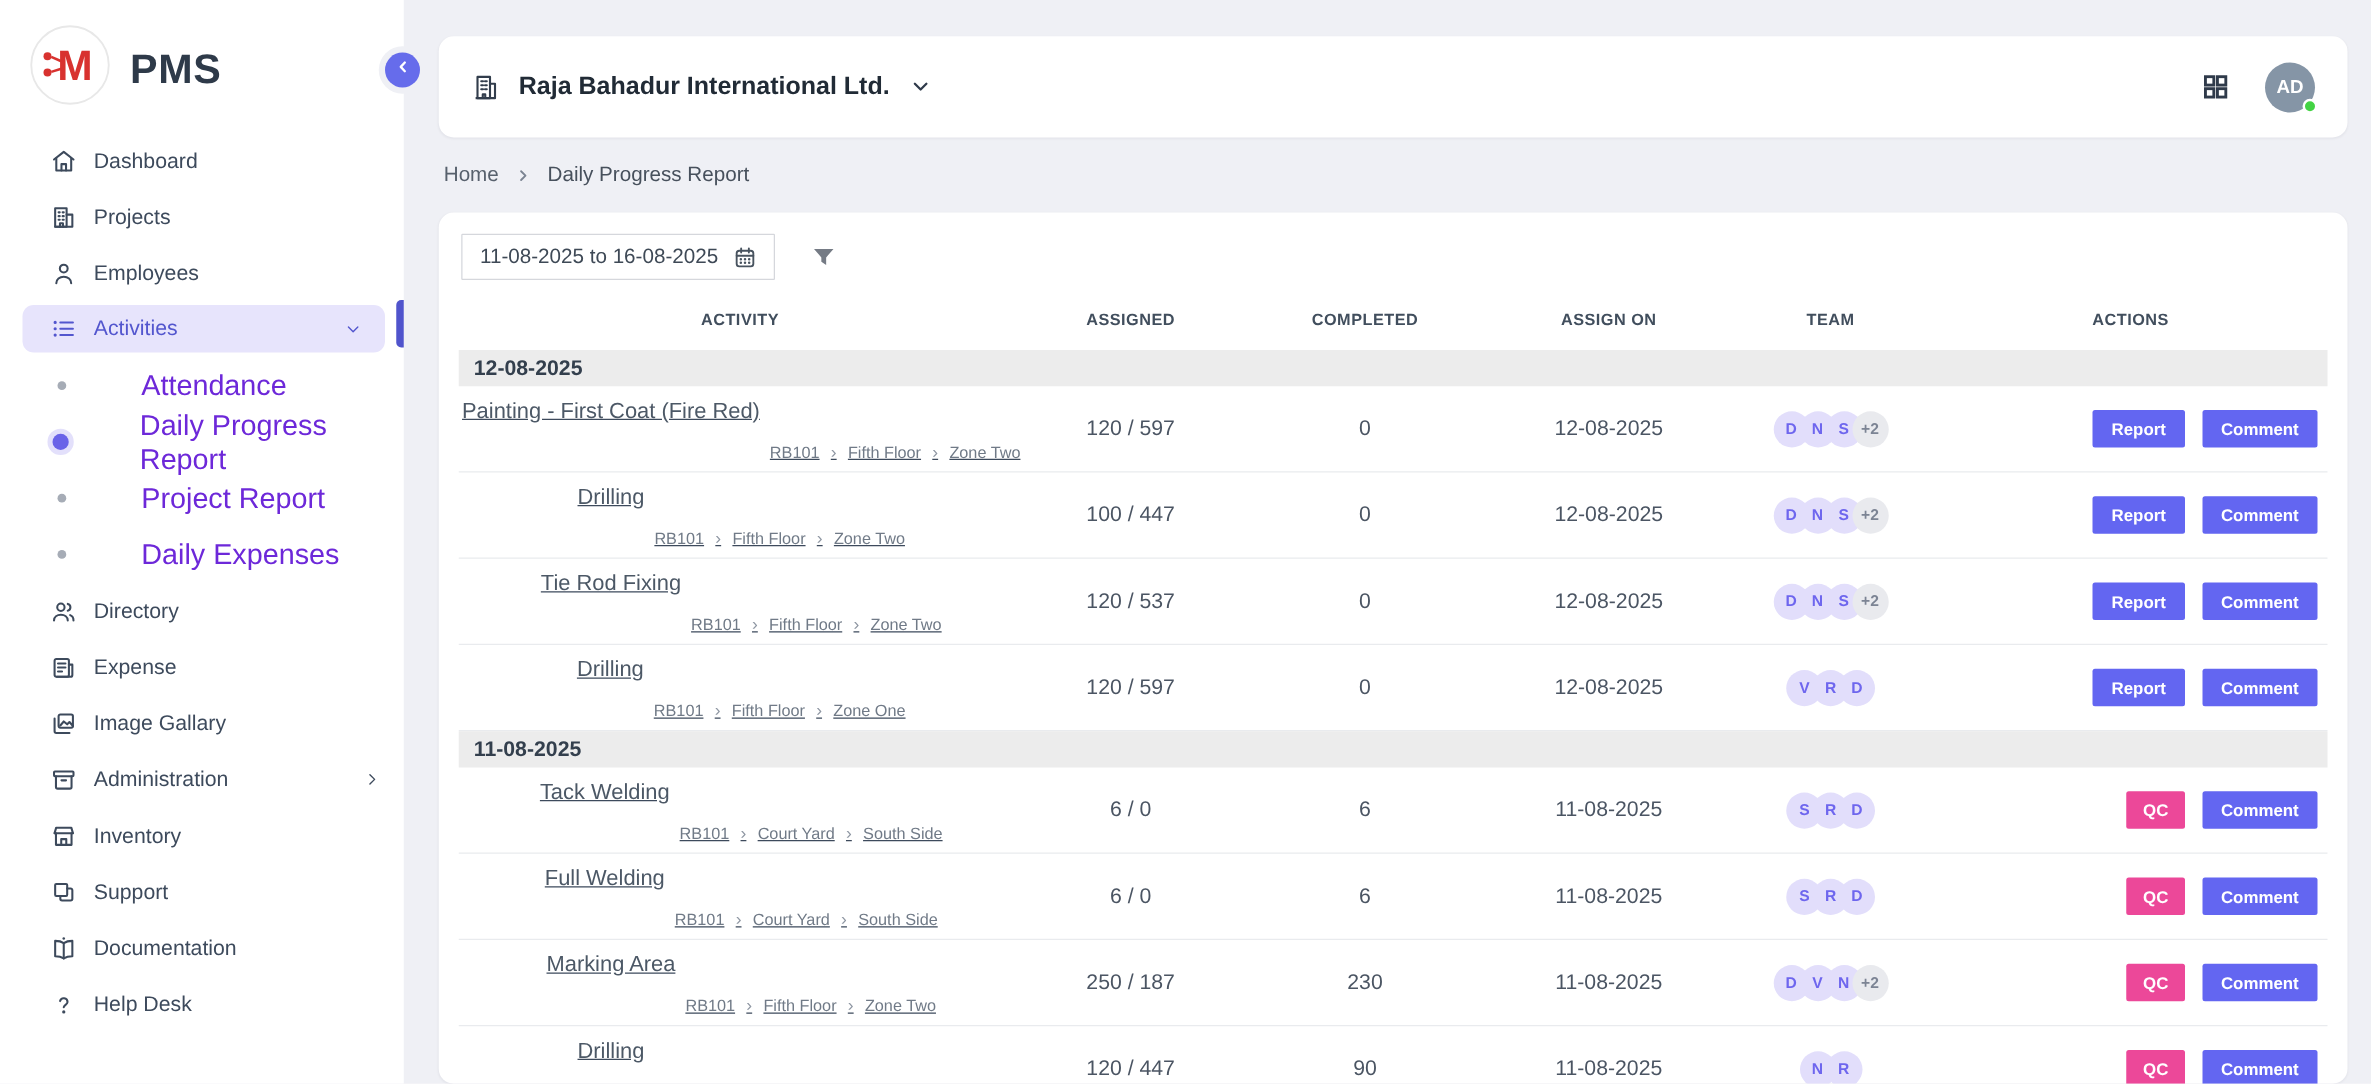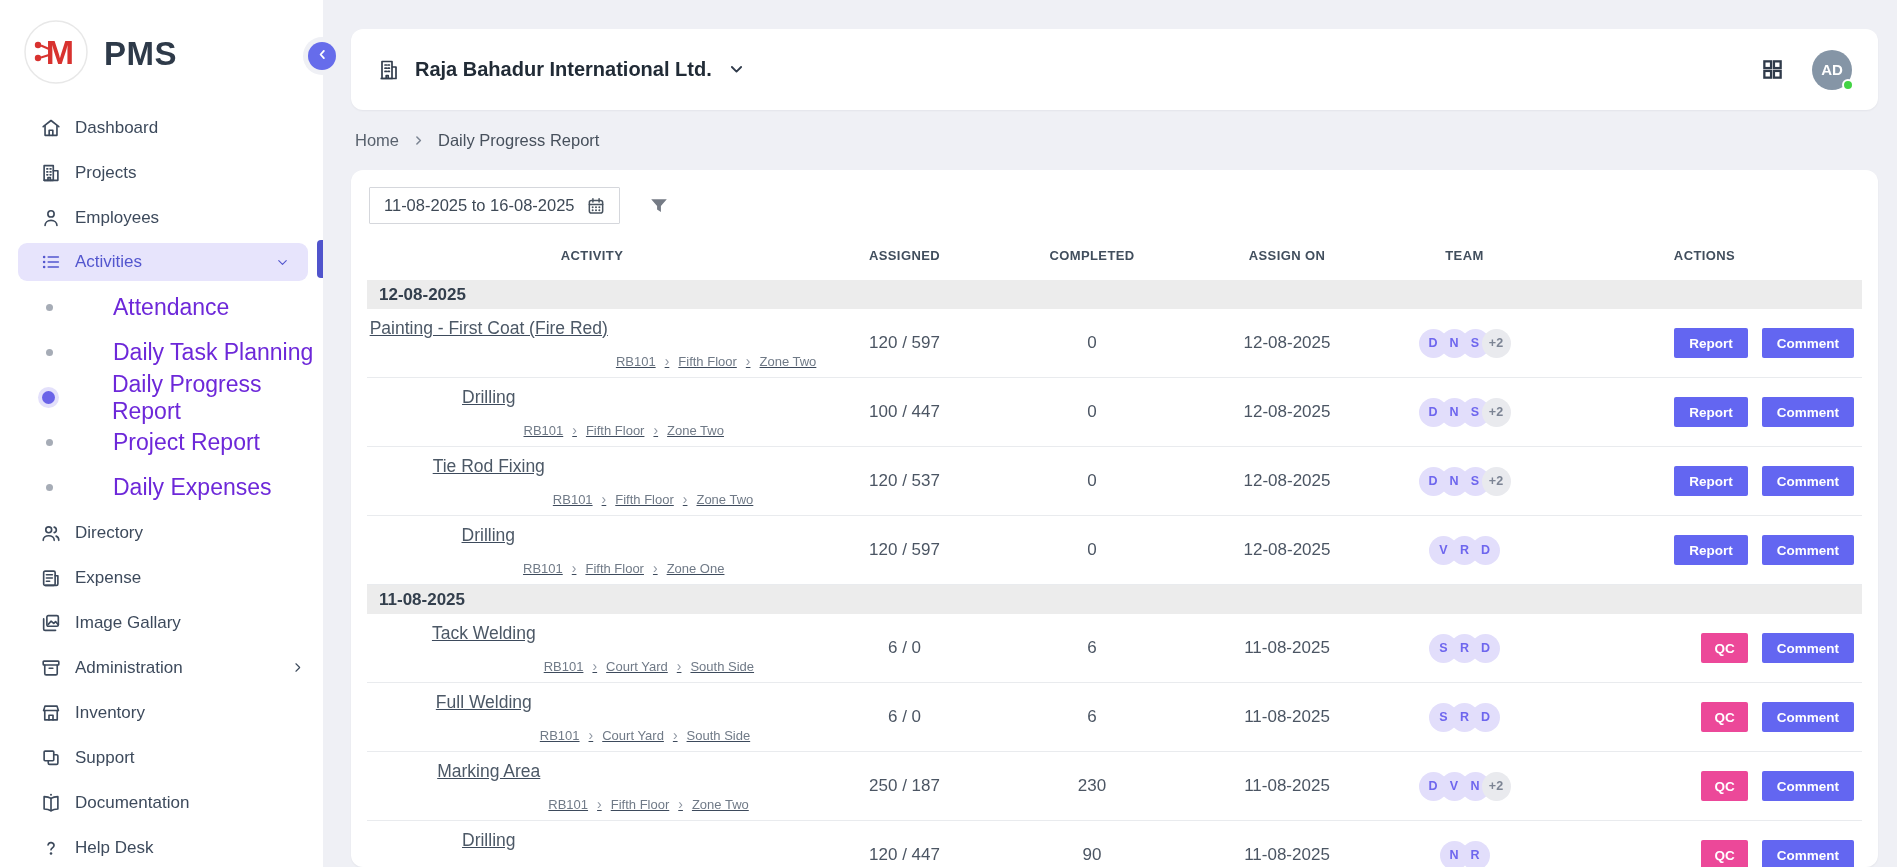--- a/index.html
+++ b/index.html
@@ -141,26 +141,20 @@
         </span>
       </div>
       <div class="nav-sub">
         <span class="bullet-wrap">
           <span class="dot"></span>
         </span>
         <span class="sub-label">Attendance</span>
       </div>
       <div class="nav-sub">
         <span class="bullet-wrap">
-          <span class="dot"></span>
-        </span>
-        <span class="sub-label">Daily Task Planning</span>
-      </div>
-      <div class="nav-sub">
-        <span class="bullet-wrap">
           <span class="dot on"></span>
         </span>
         <span class="sub-label">Daily Progress Report</span>
       </div>
       <div class="nav-sub">
         <span class="bullet-wrap">
           <span class="dot"></span>
         </span>
         <span class="sub-label">Project Report</span>
       </div>

